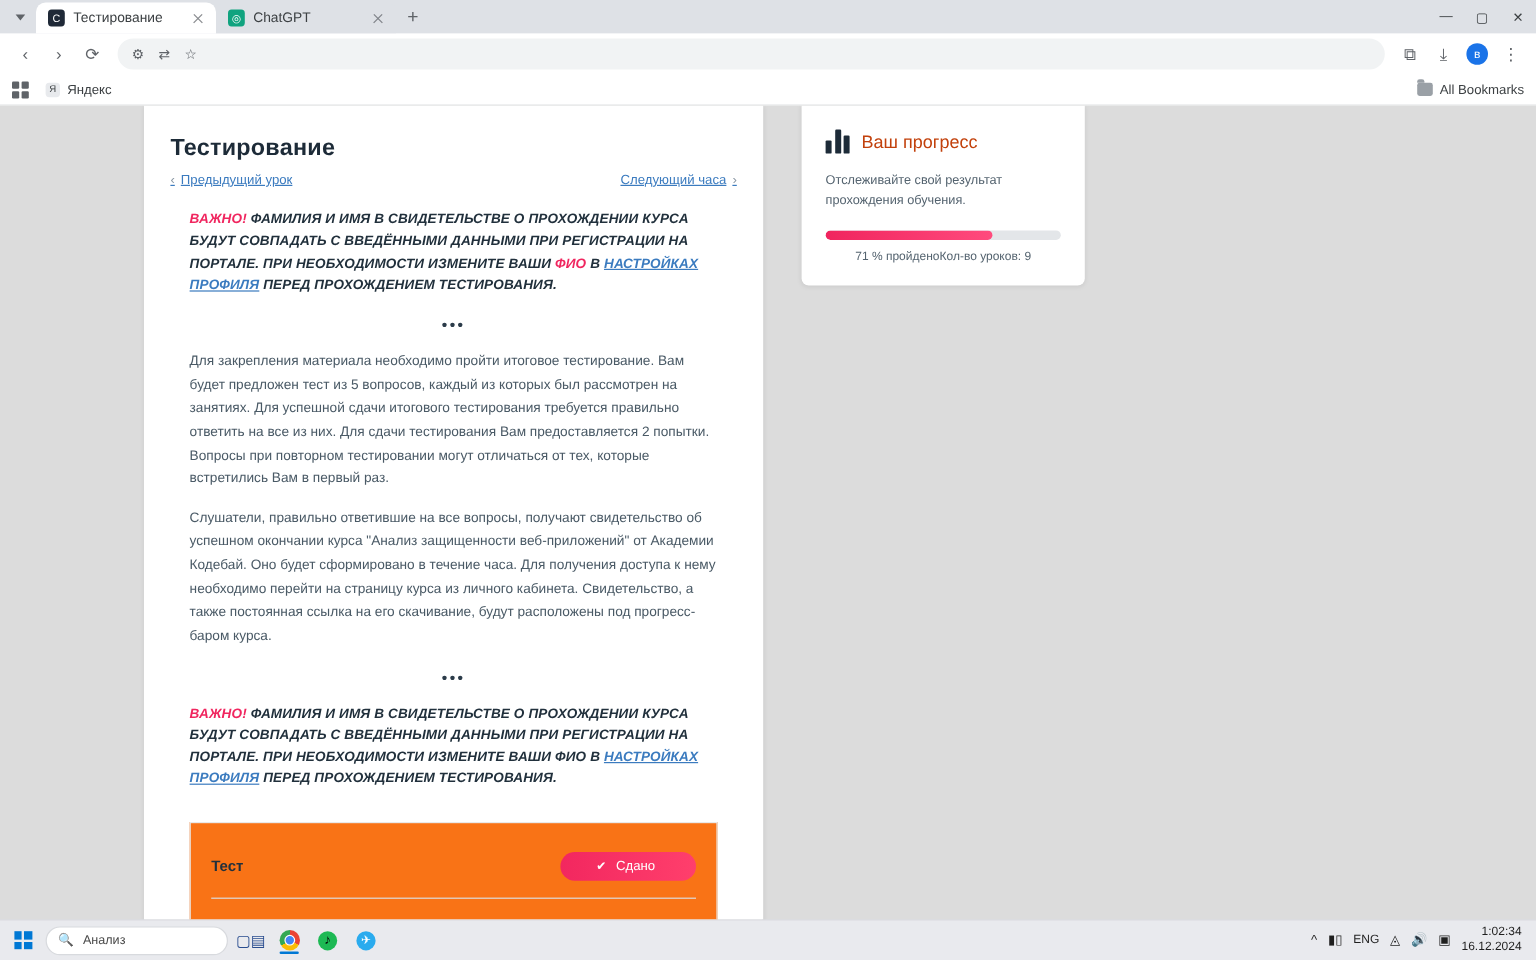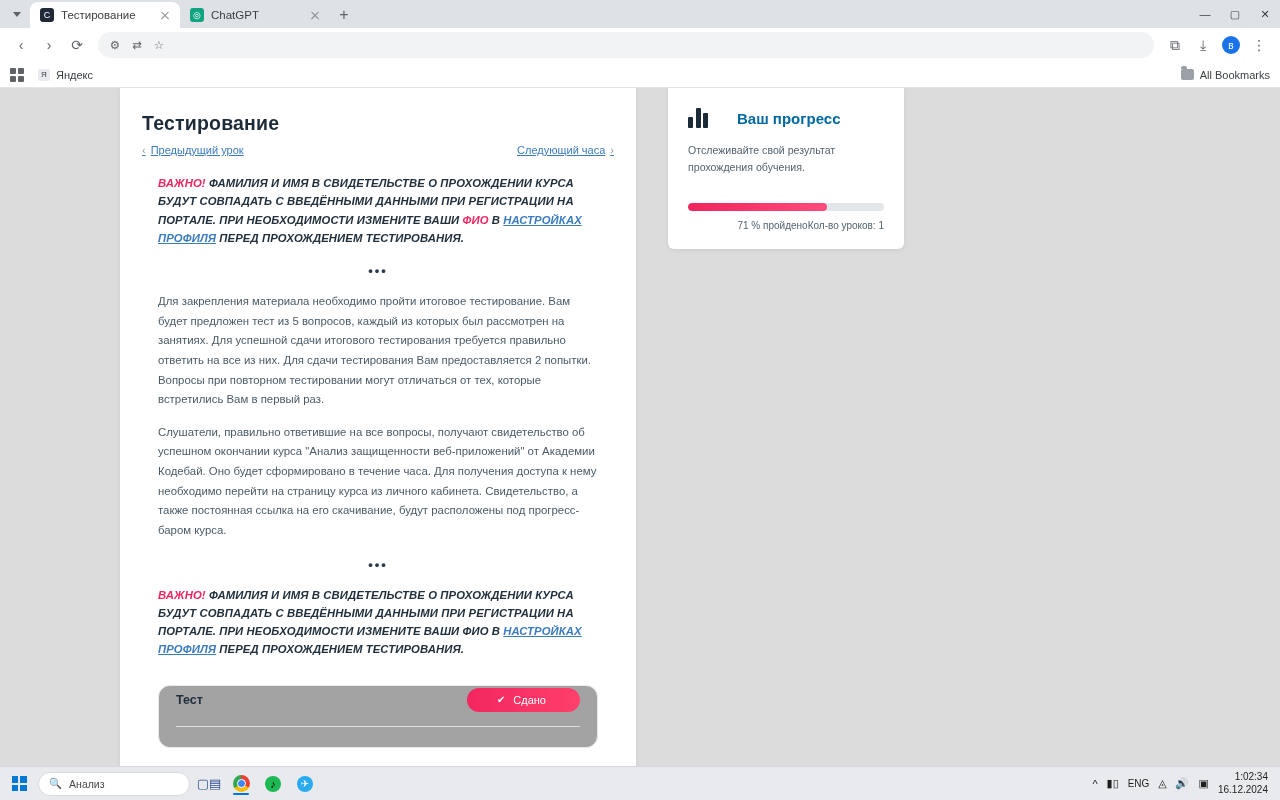--- a/index.html
+++ b/index.html
@@ -82,21 +82,21 @@
     font-size: 11.3px; line-height: 1.62; font-style: italic; font-weight: 700;
     color: #21303c; padding-left: 16px; margin: 6px 0 0 0; letter-spacing: .1px;
   }
   .warn .imp { color: #f0265f; }
   .warn a { color: #3b7bbf; }
 
   .dots { text-align: center; color: #2b3b49; letter-spacing: 2px; font-size: 13px; font-weight: 700; margin: 16px 0 14px; }
 
   .para { font-size: 11.4px; line-height: 1.72; color: #4a5a66; margin-bottom: 13px; padding: 0 16px; }
 
-  .test-box { margin: 26px 16px 0 16px; background: #a3a3a3; border: 1px solid #e9e9e9; border-radius: 12px; padding: 2px 17px 20px; }
+  .test-box { margin: 26px 16px 0 16px; background: #f97316; border: 1px solid #e9e9e9; border-radius: 0; padding: 24px 17px 20px; }
   .test-head { display: flex; align-items: center; justify-content: space-between; border-bottom: 1px solid #dcdcdc; padding-bottom: 14px; }
   .test-head .t { font-size: 12.5px; font-weight: 700; color: #21303c; }
   .badge-done {
     background: linear-gradient(90deg, #f2275f, #ff3f6c);
     color: #fff; font-size: 11px; border-radius: 16px;
     padding: 6px 34px 6px 30px; display: flex; align-items: center; gap: 8px;
     min-width: 104px; justify-content: center;
   }
   .badge-done .chk { font-size: 10px; }
   .res-title { font-size: 11.6px; font-weight: 700; color: #21303c; margin: 16px 0 10px; }
@@ -106,25 +106,25 @@
     width: 236px; background: #ffffff; border-radius: 0 0 6px 6px;
     padding: 20px 20px 18px; box-shadow: 0 1px 4px rgba(0,0,0,.08);
     align-self: flex-start;
   }
   .pc-head { display: flex; align-items: center; gap: 10px; margin-bottom: 14px; }
   .bars { display: flex; align-items: flex-end; gap: 2.5px; height: 20px; }
   .bars i { width: 5px; background: #1d2b38; border-radius: 1px; display: block; }
   .bars i:nth-child(1) { height: 11px; }
   .bars i:nth-child(2) { height: 20px; }
   .bars i:nth-child(3) { height: 15px; }
-  .pc-title { font-size: 15px; font-weight: 700; color: #0369a1; margin-left: 19px; }
-  .pc-sub { font-size: 10.6px; line-height: 1.6; color: #54636f; margin-bottom: 27px; }
+  .pc-title { font-size: 15px; font-weight: 400; color: #c2410c; }
+  .pc-sub { font-size: 10.6px; line-height: 1.6; color: #54636f; margin-bottom: 16px; }
   .bar-outer { height: 8px; border-radius: 5px; background: #e3e6e9; overflow: hidden; margin-bottom: 9px; }
   .bar-inner { height: 100%; background: linear-gradient(90deg, #f0245e, #ff4b7d); border-radius: 5px; }
-  .pc-foot { display: flex; justify-content: flex-end; font-size: 10px; color: #54636f; }
+  .pc-foot { display: flex; justify-content: center; font-size: 10px; color: #54636f; }
 
   
   .taskbar {
     height: 34px; background: #e9eaee; display: flex; align-items: center;
     padding: 0 6px; gap: 6px; flex: 0 0 34px; border-top: 1px solid #d6d8dd;
   }
   .tb-start { width: 26px; height: 26px; display: flex; align-items: center; justify-content: center; }
   .win-logo { width: 15px; height: 15px; display: grid; grid-template-columns: 1fr 1fr; grid-template-rows: 1fr 1fr; gap: 2px; }
   .win-logo i { background: #0078d4; display: block; }
   .tb-search {
@@ -268,21 +268,21 @@
                 <i></i>
               </span>
             <span class="pc-title">Ваш прогресс</span>
           </div>
           <div class="pc-sub">Отслеживайте свой результат прохождения обучения.</div>
           <div class="bar-outer">
             <div class="bar-inner" id="progress-fill" style="width: 71%;"></div>
           </div>
           <div class="pc-foot">
             <span>71 % пройдено</span>
-            <span>Кол-во уроков: 1</span>
+            <span>Кол-во уроков: 9</span>
           </div>
         </div>
 
       </div>
     </div>
   </div>
 
   <div class="taskbar">
     <div class="tb-start">
       <span class="win-logo">

